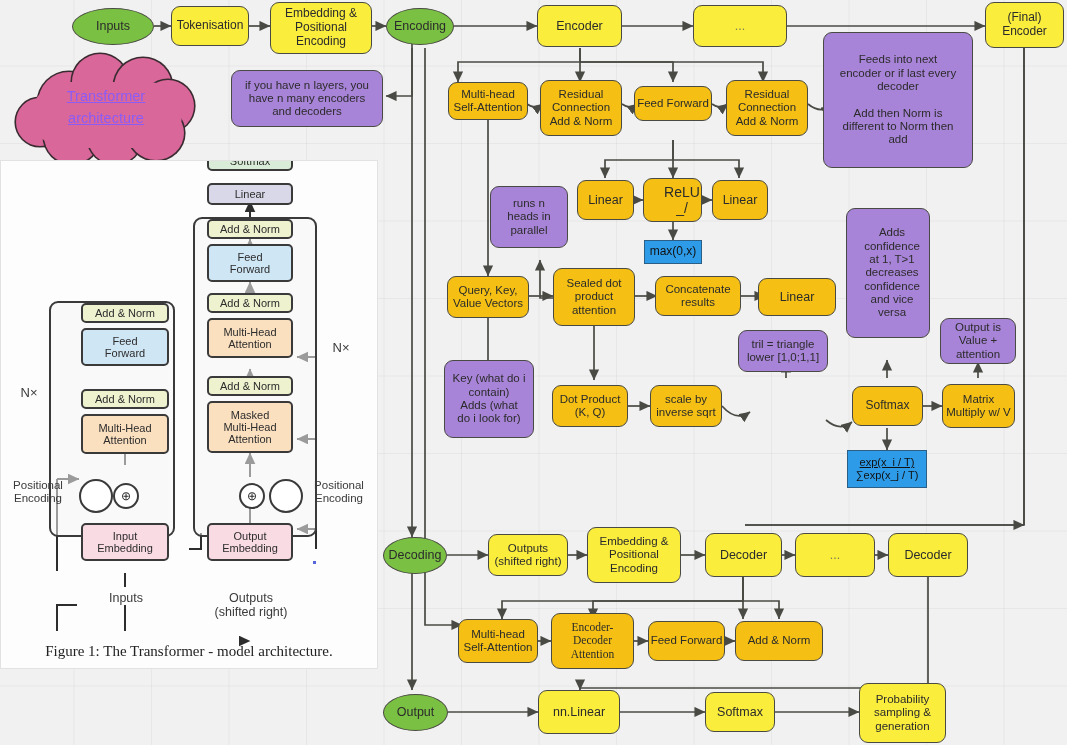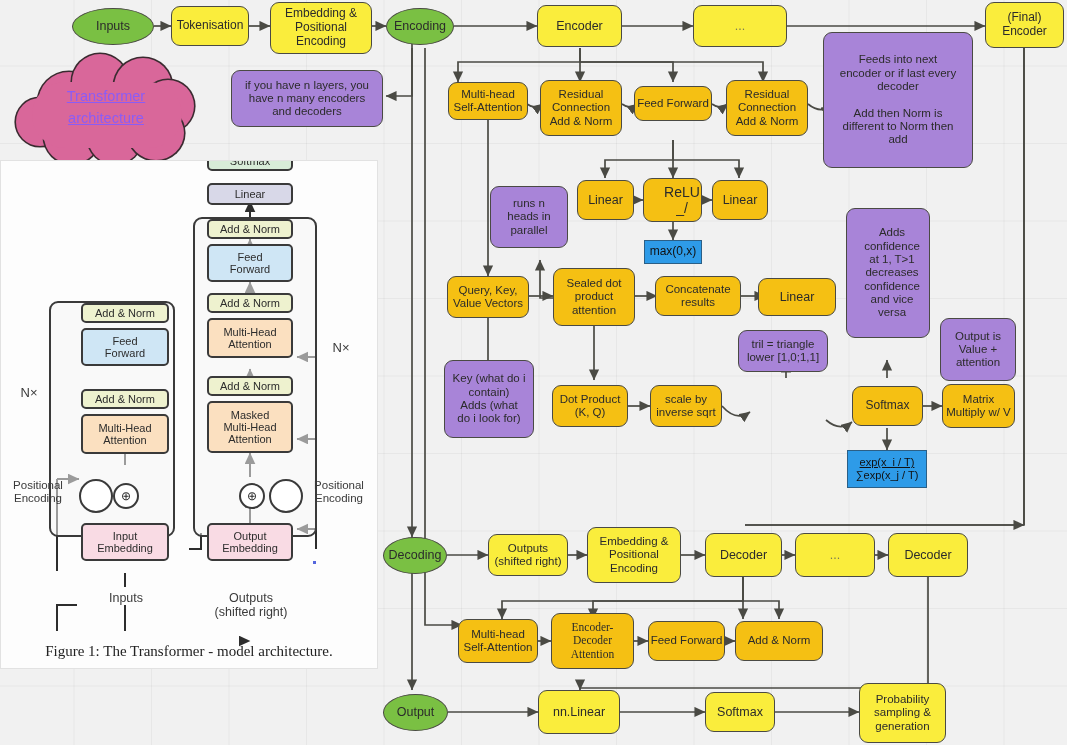--- a/index.html
+++ b/index.html
@@ -263,21 +263,21 @@
 
   <div class="node rbox orange" style="left:553px;top:268px;width:82px;height:58px;font-size:11.5px;">Sealed dot
 product
 attention</div>
 
   <div class="node rbox orange" style="left:655px;top:276px;width:86px;height:40px;font-size:11.5px;">Concatenate
 results</div>
 
   <div class="node rbox orange" style="left:758px;top:278px;width:78px;height:38px;font-size:12.5px;">Linear</div>
 
-  <div class="node purple" style="left:940px;top:318px;width:76px;height:63px;font-size:11.5px;border:1.3px solid #4a4a44;">Output is
+  <div class="node purple" style="left:940px;top:318px;width:76px;height:46px;font-size:11.5px;border:1.3px solid #4a4a44;">Output is
 Value +
 attention</div>
 
   <div class="node purple" style="left:738px;top:330px;width:90px;height:42px;font-size:11.5px;border:1.3px solid #4a4a44;">tril = triangle
 lower [1,0;1,1]</div>
 
   <div class="node purple" style="left:444px;top:360px;width:90px;height:78px;font-size:11.5px;border:1.3px solid #4a4a44;">Key (what do i
 contain)
 Adds (what
 do i look for)</div>

